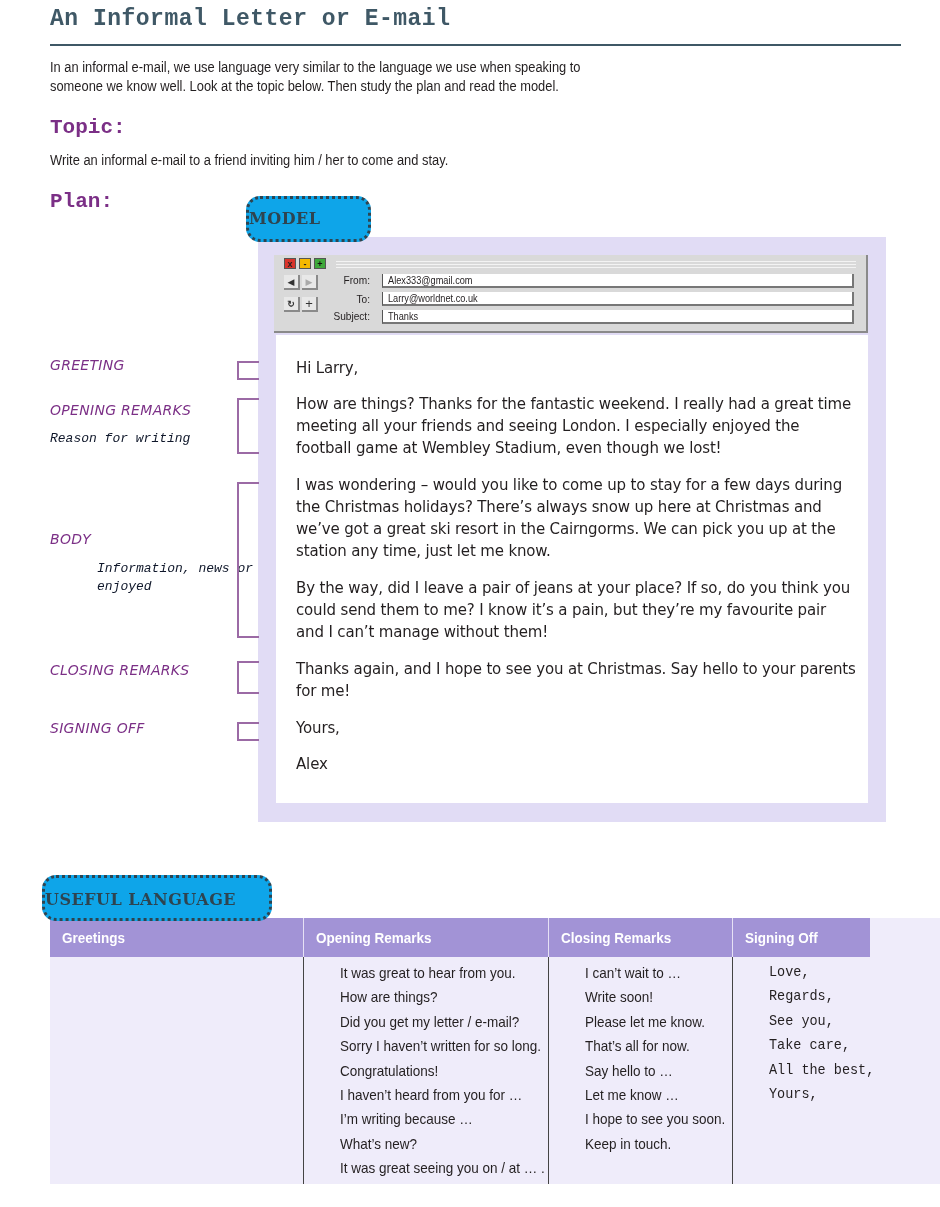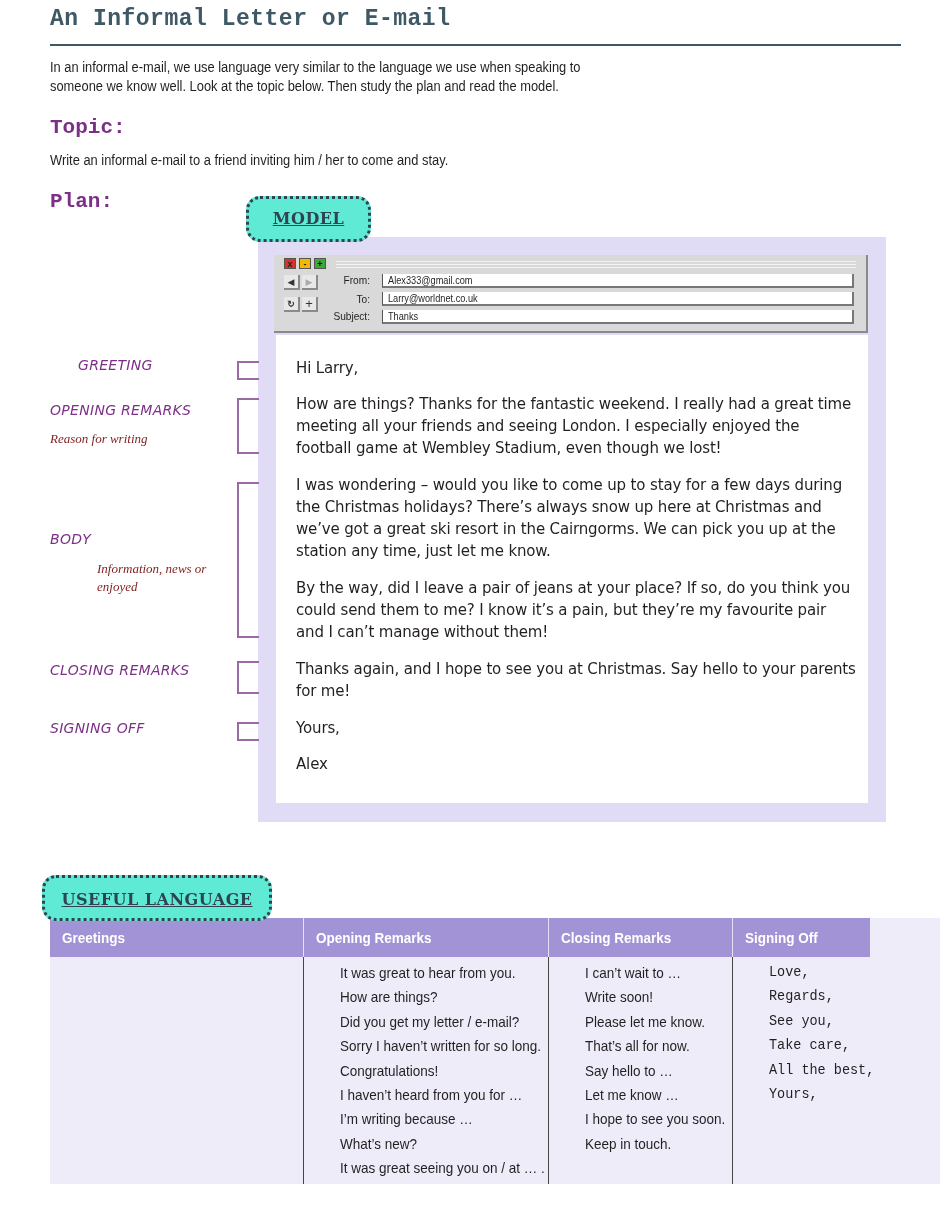--- a/index.html
+++ b/index.html
@@ -27,23 +27,23 @@
   }
   .topic-h { top: 116px; }
   .plan-h { top: 190px; }
 
   .topic-text {
     position: absolute; left: 50px; top: 152px; font-size: 14px;
     transform: scaleX(0.92); transform-origin: left top; width: 560px;
   }
 
   .badge {
-    position: absolute; background: #5eead4; border: 3px dotted #2e4450;
+    position: absolute; background: #0ea5e9; border: 3px dotted #2e4450;
     border-radius: 14px; font-family: "DejaVu Serif", serif; font-weight: bold;
-    color: #2e4450; text-align: center; text-decoration: underline;
+    color: #2e4450; text-align: left;
   }
   .model-badge { left: 246px; top: 196px; width: 125px; height: 46px; font-size: 16px; line-height: 40px; letter-spacing: 0.5px; }
   .useful-badge { left: 42px; top: 875px; width: 230px; height: 46px; font-size: 16px; line-height: 44px; letter-spacing: 0.5px; z-index: 1; }
 
   .model-frame { position: absolute; left: 258px; top: 237px; width: 628px; height: 585px; background: #e1dcf5; }
 
   .email-window {
     position: absolute; left: 274px; top: 255px; width: 594px; height: 78px;
     background: #d9d9d9; border-right: 2px solid #8a8a8a; border-bottom: 2px solid #8a8a8a;
   }
@@ -79,22 +79,22 @@
     font-family: "DejaVu Sans", sans-serif; font-size: 15px; line-height: 22px; color: #231f20;
   }
   .email-body p { margin-bottom: 15px; width: 560px; letter-spacing: -0.15px; }
   .email-body p.tight { margin-bottom: 14px; }
 
   .plan-label {
     position: absolute; left: 50px; font-family: "DejaVu Sans", sans-serif; font-style: italic;
     font-size: 14px; color: #7b2f86; letter-spacing: 0.3px;
   }
   .plan-sub {
-    position: absolute; left: 50px; font-family: Liberation Serif, serif; font-style: italic;
-    font-size: 13px; color: #7f1d1d; line-height: 18px;
+    position: absolute; left: 50px; font-family: Liberation Mono, monospace; font-style: italic;
+    font-size: 13px; color: #0f172a; line-height: 18px;
   }
   .bracket {
     position: absolute; left: 237px; width: 22px;
     border: 2px solid #9b6aa5; border-right: none;
   }
 
   .table {
     position: absolute; left: 50px; top: 918px; width: 932px; height: 266px;
     background: #efecfa;
   }
@@ -155,21 +155,21 @@
 <div class="email-body">
   <p class="tight">Hi Larry,</p>
   <p>How are things? Thanks for the fantastic weekend. I really had a great time meeting all your friends and seeing London. I especially enjoyed the football game at Wembley Stadium, even though we lost!</p>
   <p>I was wondering – would you like to come up to stay for a few days during the Christmas holidays? There’s always snow up here at Christmas and we’ve got a great ski resort in the Cairngorms. We can pick you up at the station any time, just let me know.</p>
   <p>By the way, did I leave a pair of jeans at your place? If so, do you think you could send them to me? I know it’s a pain, but they’re my favourite pair and I can’t manage without them!</p>
   <p>Thanks again, and I hope to see you at Christmas. Say hello to your parents for me!</p>
   <p class="tight">Yours,</p>
   <p>Alex</p>
 </div>
 
-<div class="plan-label" style="top:357px;margin-left:28px;">GREETING</div>
+<div class="plan-label" style="top:357px;">GREETING</div>
 <div class="bracket" style="top:361px; height:19px;"></div>
 
 <div class="plan-label" style="top:402px;">OPENING REMARKS</div>
 <div class="plan-sub" style="top:430px;">Reason for writing</div>
 <div class="bracket" style="top:398px; height:56px;"></div>
 
 <div class="plan-label" style="top:531px;">BODY</div>
 <div class="plan-sub" style="top:560px;margin-left:47px;">
   <div>Information, news or</div>
   <div>enjoyed</div>

